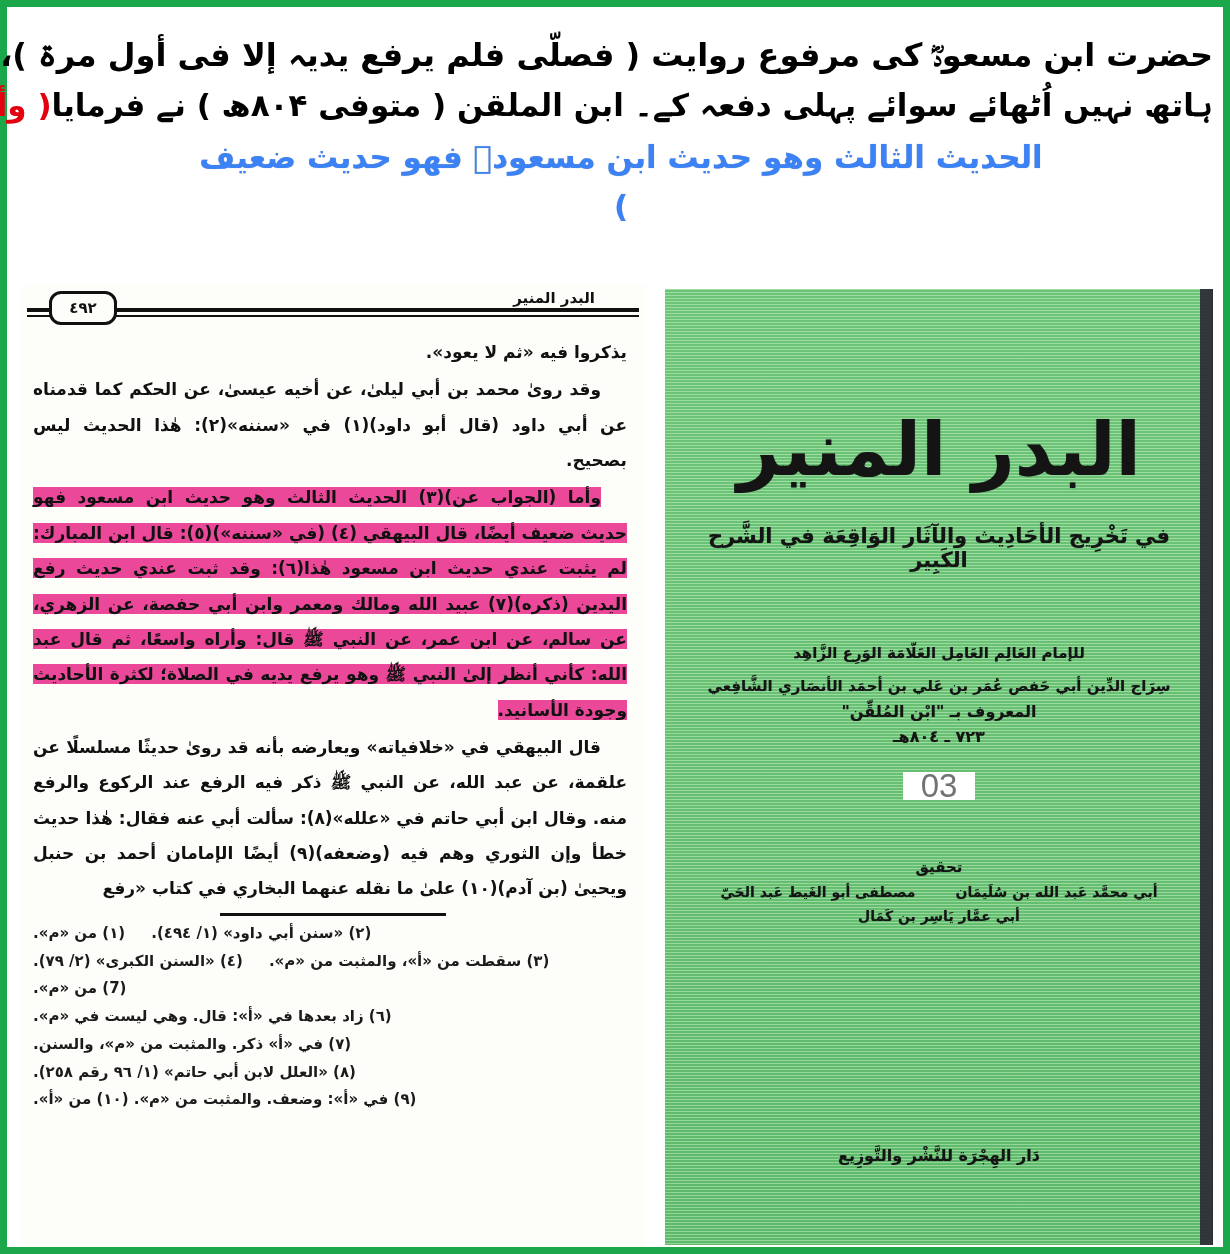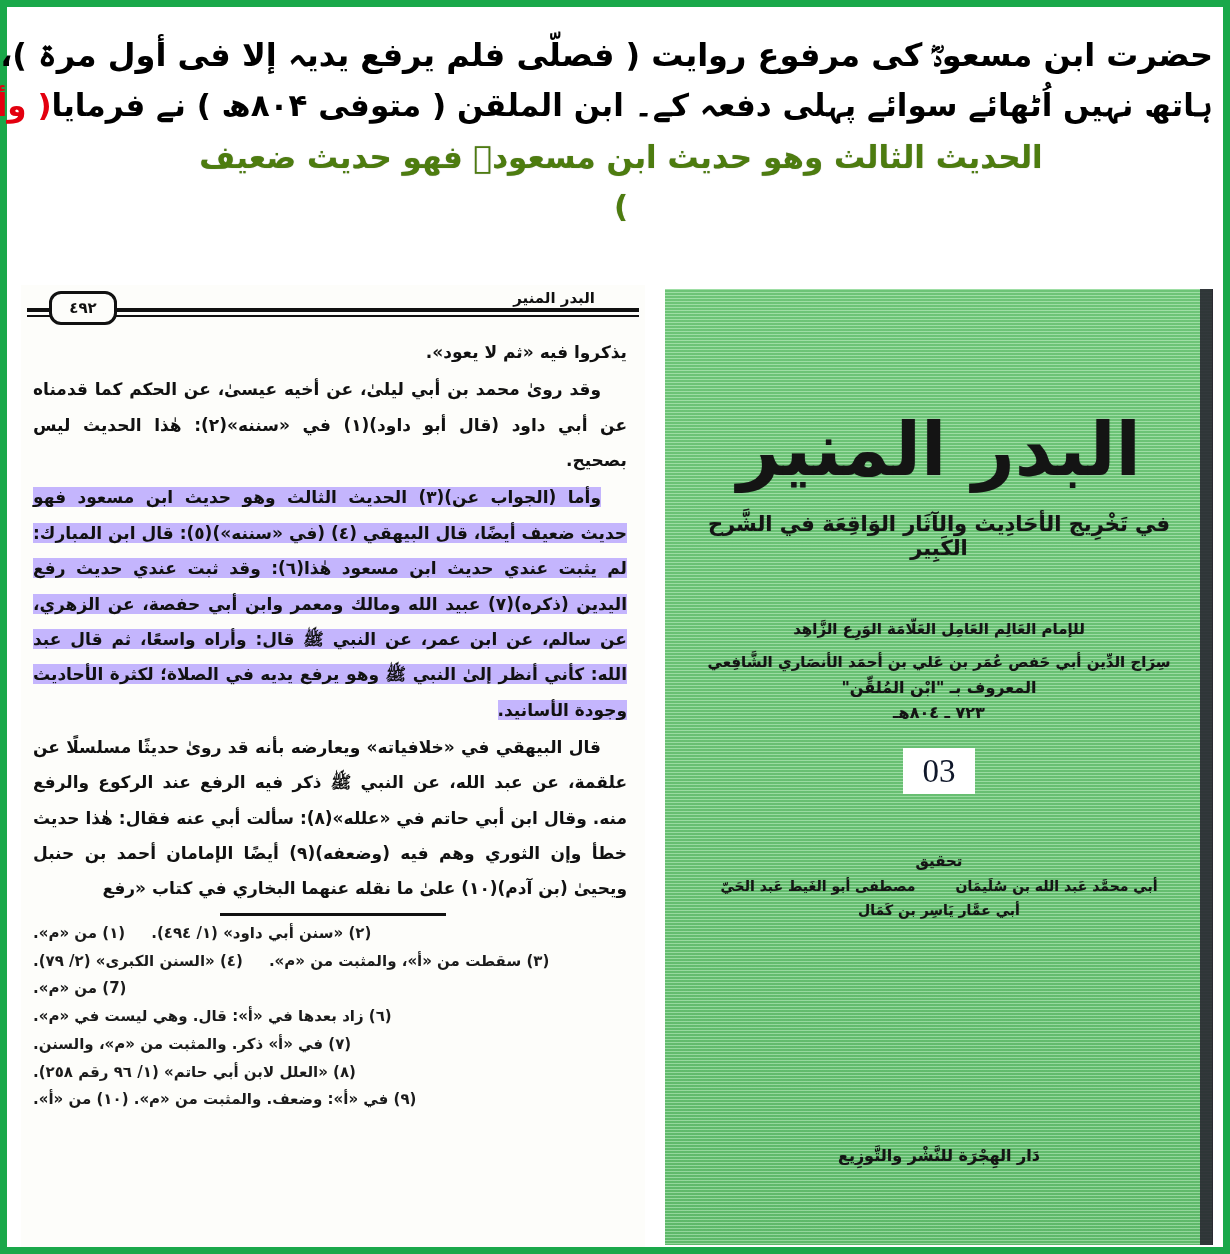--- a/index.html
+++ b/index.html
@@ -60,21 +60,21 @@
     text-align: justify;
     text-align-last: justify;
     letter-spacing: -0.3px;
   }
   .ar-red {
     color: #e3000f;
     font-weight: 700;
   }
   #arabic-red-1, #arabic-red-2 {
     font-size: 31px;
-    color: #4d7c0f;
+    color: #3b82f6;
     font-weight: 700;
     line-height: 1.6;
     text-align: center;
     direction: rtl;
     white-space: nowrap;
   }
   #arabic-red-1 { margin-top: 4px; }
 
   
   #scan-page {
@@ -144,21 +144,21 @@
     line-height: 2.08;
     color: #111;
     margin: 0 0 2px 0;
     text-align: justify;
     text-align-last: right;
     direction: rtl;
     font-weight: 600;
     letter-spacing: -0.2px;
   }
   .ar-para.indent { text-indent: 26px; }
-  .hl { background: #c4b5fd; }
+  .hl { background: #ec4899; }
 
   #footnote-rule {
     margin: 6px auto 4px auto;
     width: 226px;
     height: 3px;
     background: #111;
   }
   #footnotes {
     padding: 0 18px 0 12px;
     direction: rtl;
@@ -216,21 +216,21 @@
     font-size: 74px;
     font-weight: 700;
     letter-spacing: -2px;
     line-height: 1.1;
   }
   #cover-subtitle {
     margin-top: 18px;
     font-size: 21px;
     font-weight: 700;
     letter-spacing: -0.6px;
-    padding: 4px 24px;
+    padding: 16px 24px;
   }
   #cover-author-desc {
     margin-top: 56px;
     font-size: 15px;
     font-weight: 700;
     letter-spacing: -0.4px;
     border-radius: 7px;
   }
   #cover-author-name {
     margin-top: 15px;
@@ -246,29 +246,29 @@
   }
   #cover-author-dates {
     margin-top: 6px;
     font-size: 16px;
     font-weight: 700;
     letter-spacing: 1px;
   }
   #cover-number-badge {
     margin: 26px auto 0 auto;
     width: 72px;
-    height: 46px;
+    height: 28px;
     background: #ffffff;
     display: flex;
     align-items: center;
     justify-content: center;
     font-size: 33px;
     font-weight: 500;
-    color: #0f172a;
-    font-family: Liberation Serif, serif;
+    color: #737373;
+    font-family: Liberation Sans, sans-serif;
   }
   #cover-tahqiq-label {
     margin-top: 58px;
     font-size: 15px;
     font-weight: 700;
   }
   #cover-editors-row {
     margin-top: 8px;
     display: flex;
     flex-direction: row;

